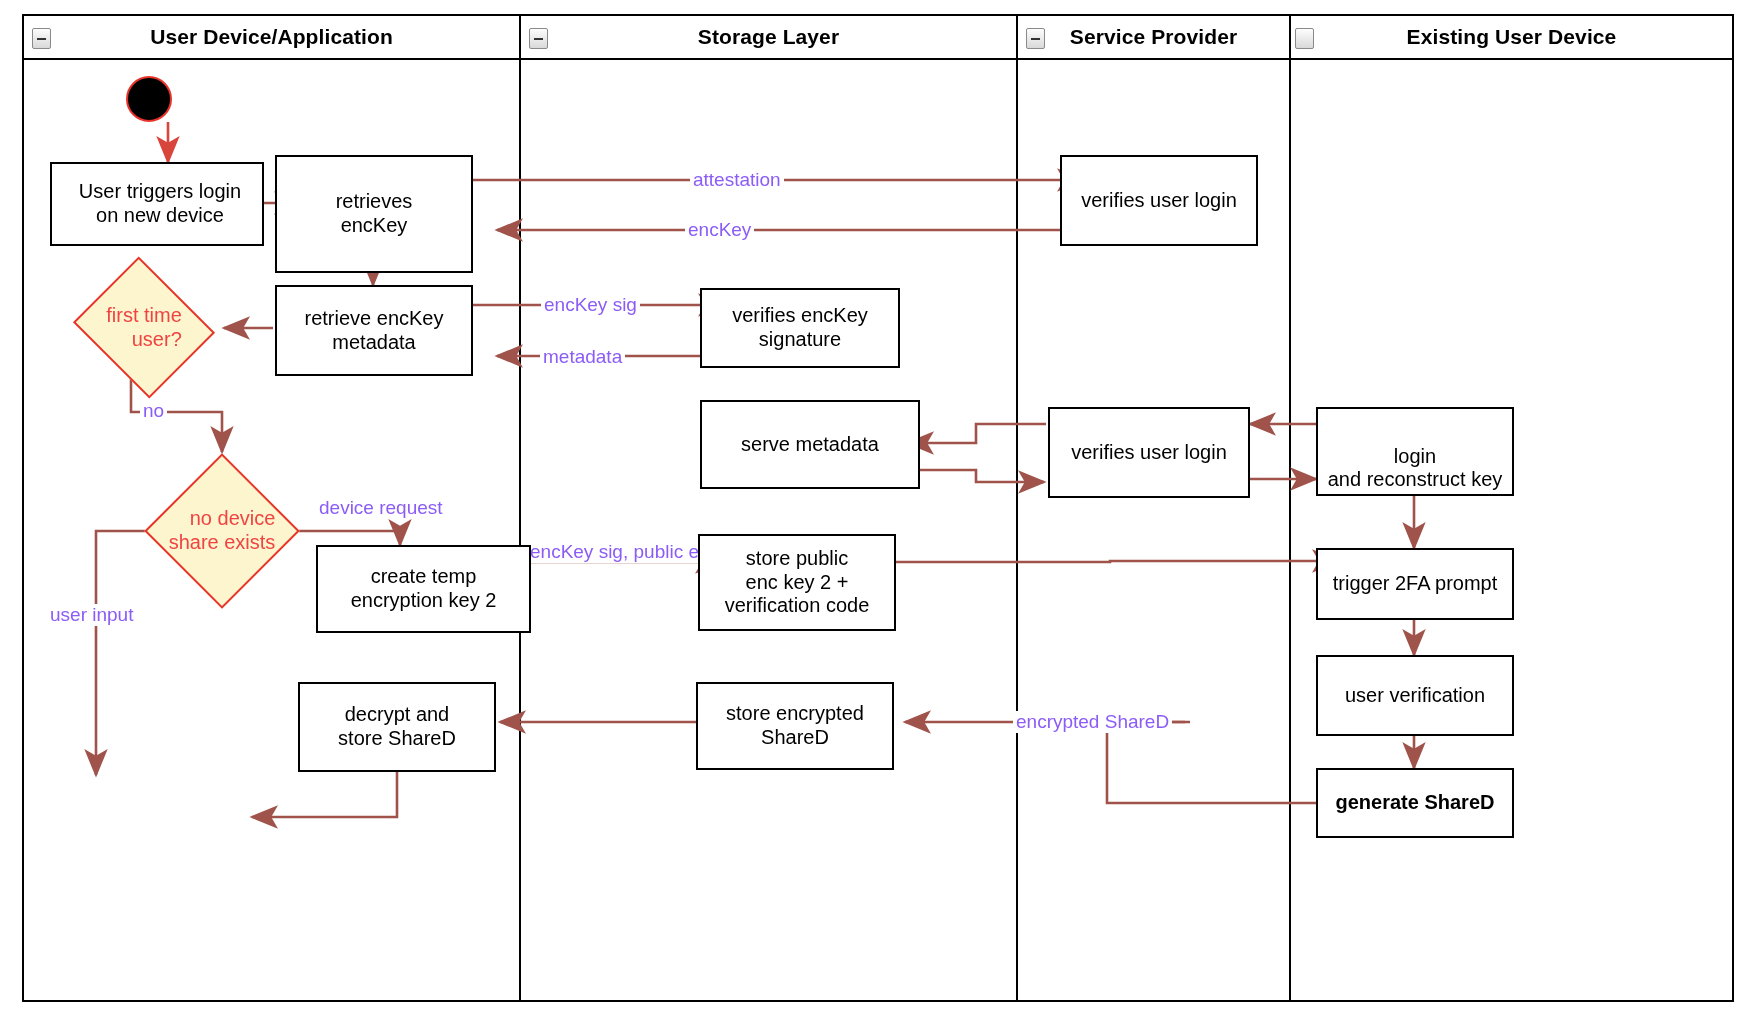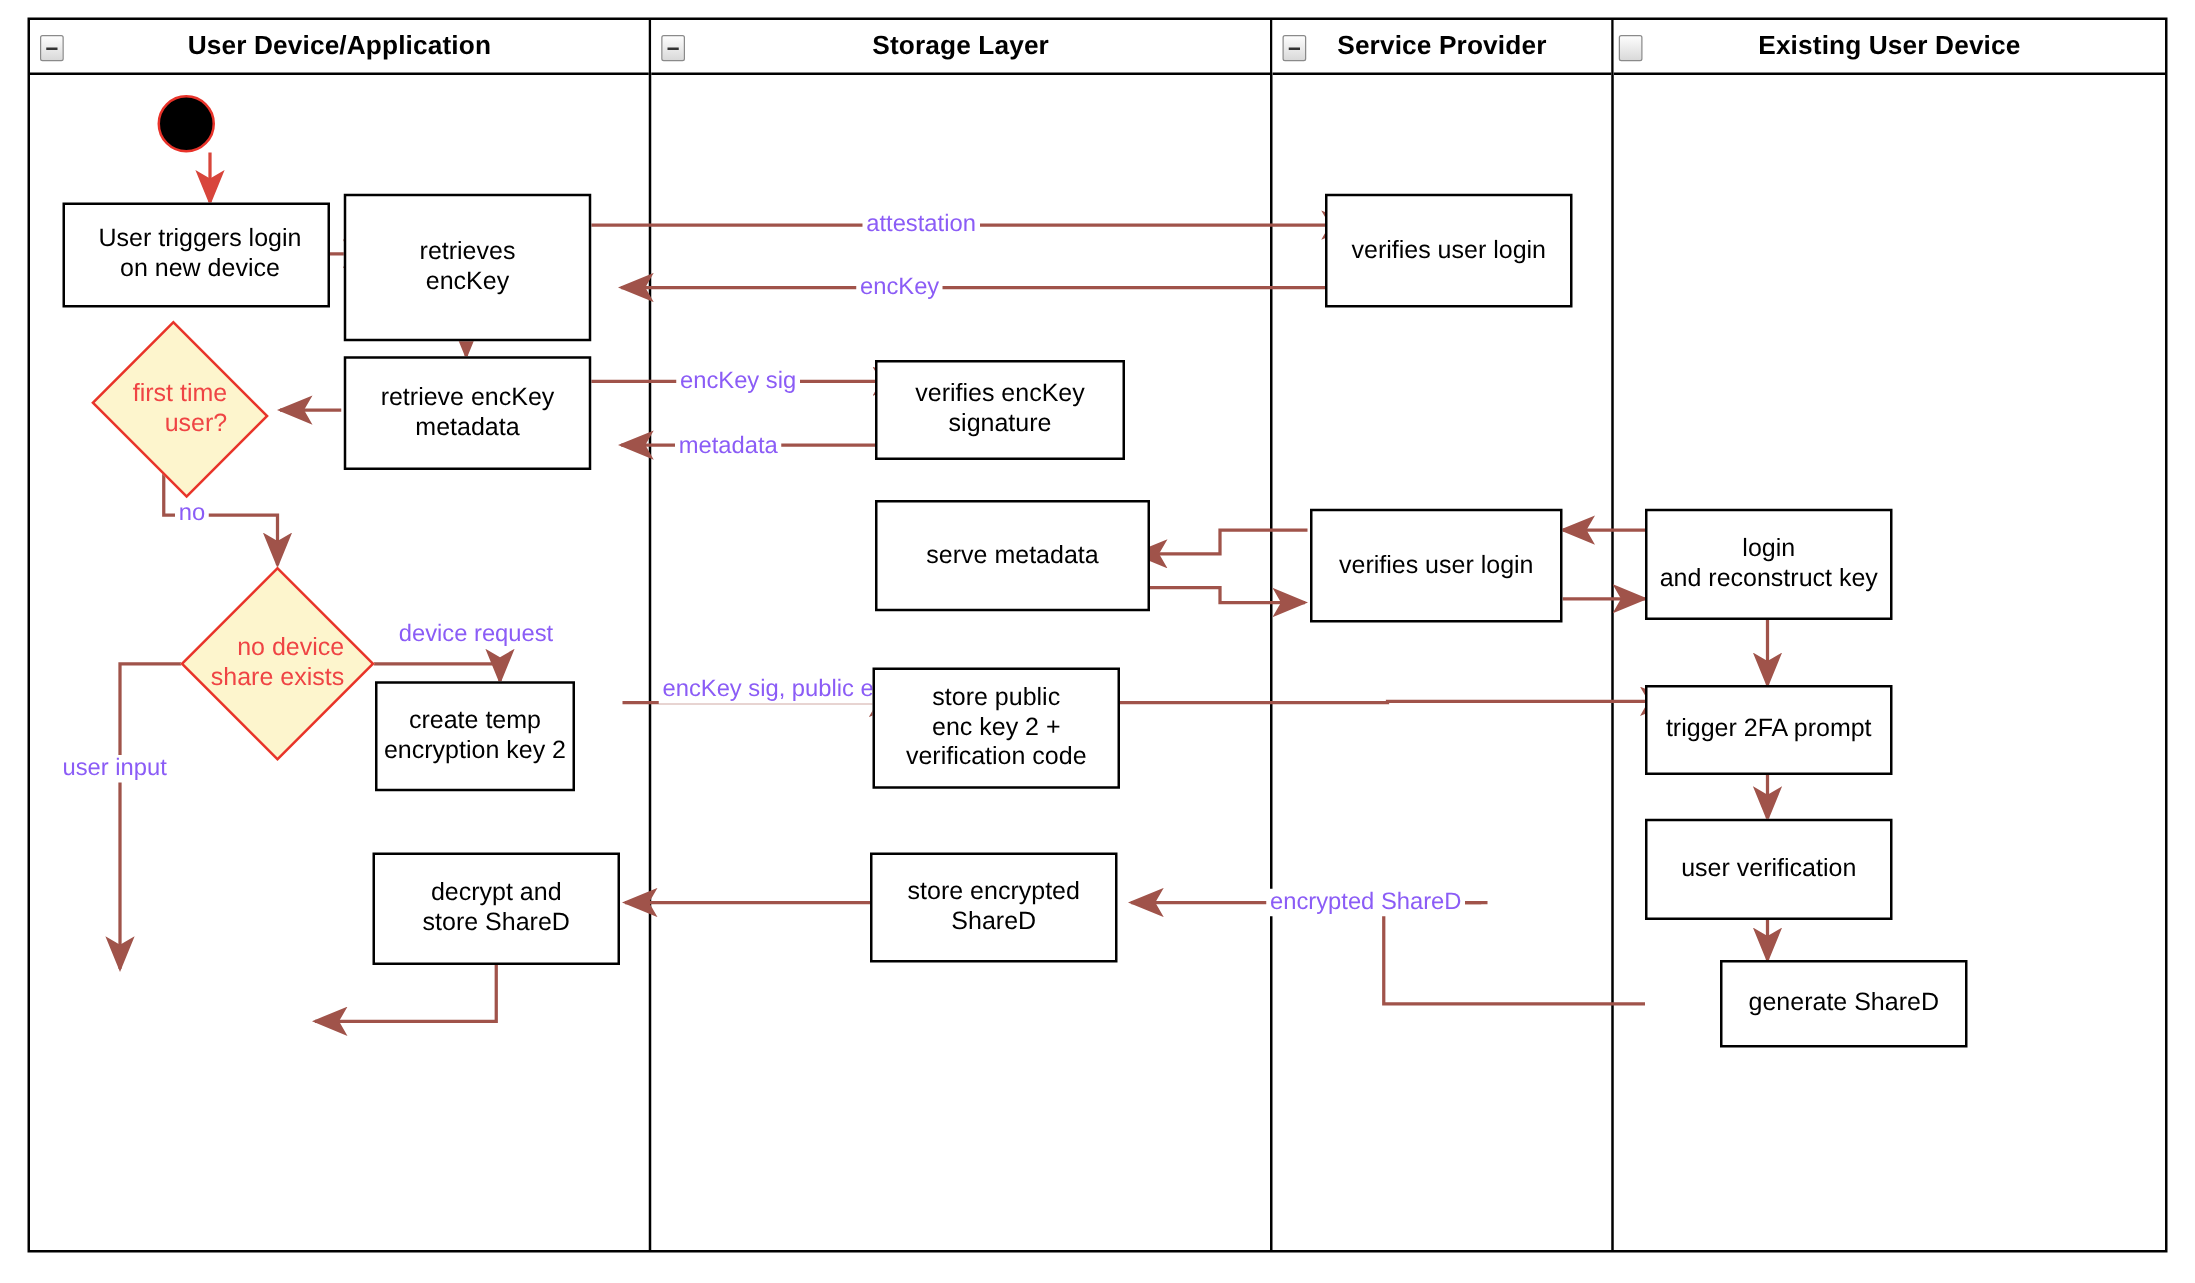--- a/index.html
+++ b/index.html
@@ -182,21 +182,21 @@
     <div class="dtxt">first time
 user?</div>
   </div>
 
   <div class="decision" style="left:145px;top:454px;width:154px;height:154px;">
     <div class="dia" style="left:22px;top:22px;width:110px;height:110px;"></div>
     <div class="dtxt">no device
 share exists</div>
   </div>
 
-  <div class="node" style="left:300px;top:545px;width:160px;height:88px;">
+  <div class="node" style="left:316px;top:545px;width:215px;height:88px;">
     <span>create temp
 encryption key 2</span>
   </div>
 
   <div class="node" style="left:298px;top:682px;width:198px;height:90px;">
     <span>decrypt and
 store ShareD</span>
   </div>
 
 
@@ -221,30 +221,30 @@
   </div>
 
   <div class="node" style="left:1060px;top:155px;width:198px;height:91px;">
     <span>verifies user login</span>
   </div>
 
   <div class="node" style="left:1048px;top:407px;width:202px;height:91px;">
     <span>verifies user login</span>
   </div>
 
-  <div class="node" style="left:1316px;top:407px;width:198px;height:89px;">
+  <div class="node" style="left:1316px;top:407px;width:198px;height:89px;align-items:flex-end;">
     <span>login
 and reconstruct key</span>
   </div>
 
   <div class="node" style="left:1316px;top:548px;width:198px;height:72px;">
     <span>trigger 2FA prompt</span>
   </div>
 
   <div class="node" style="left:1316px;top:655px;width:198px;height:81px;">
     <span>user verification</span>
   </div>
 
-  <div class="node" style="left:1376px;top:768px;width:198px;height:70px;">
+  <div class="node" style="left:1316px;top:768px;width:198px;height:70px;font-weight:bold;">
     <span>generate ShareD</span>
   </div>
 
 </div>
 
 </body></html>

